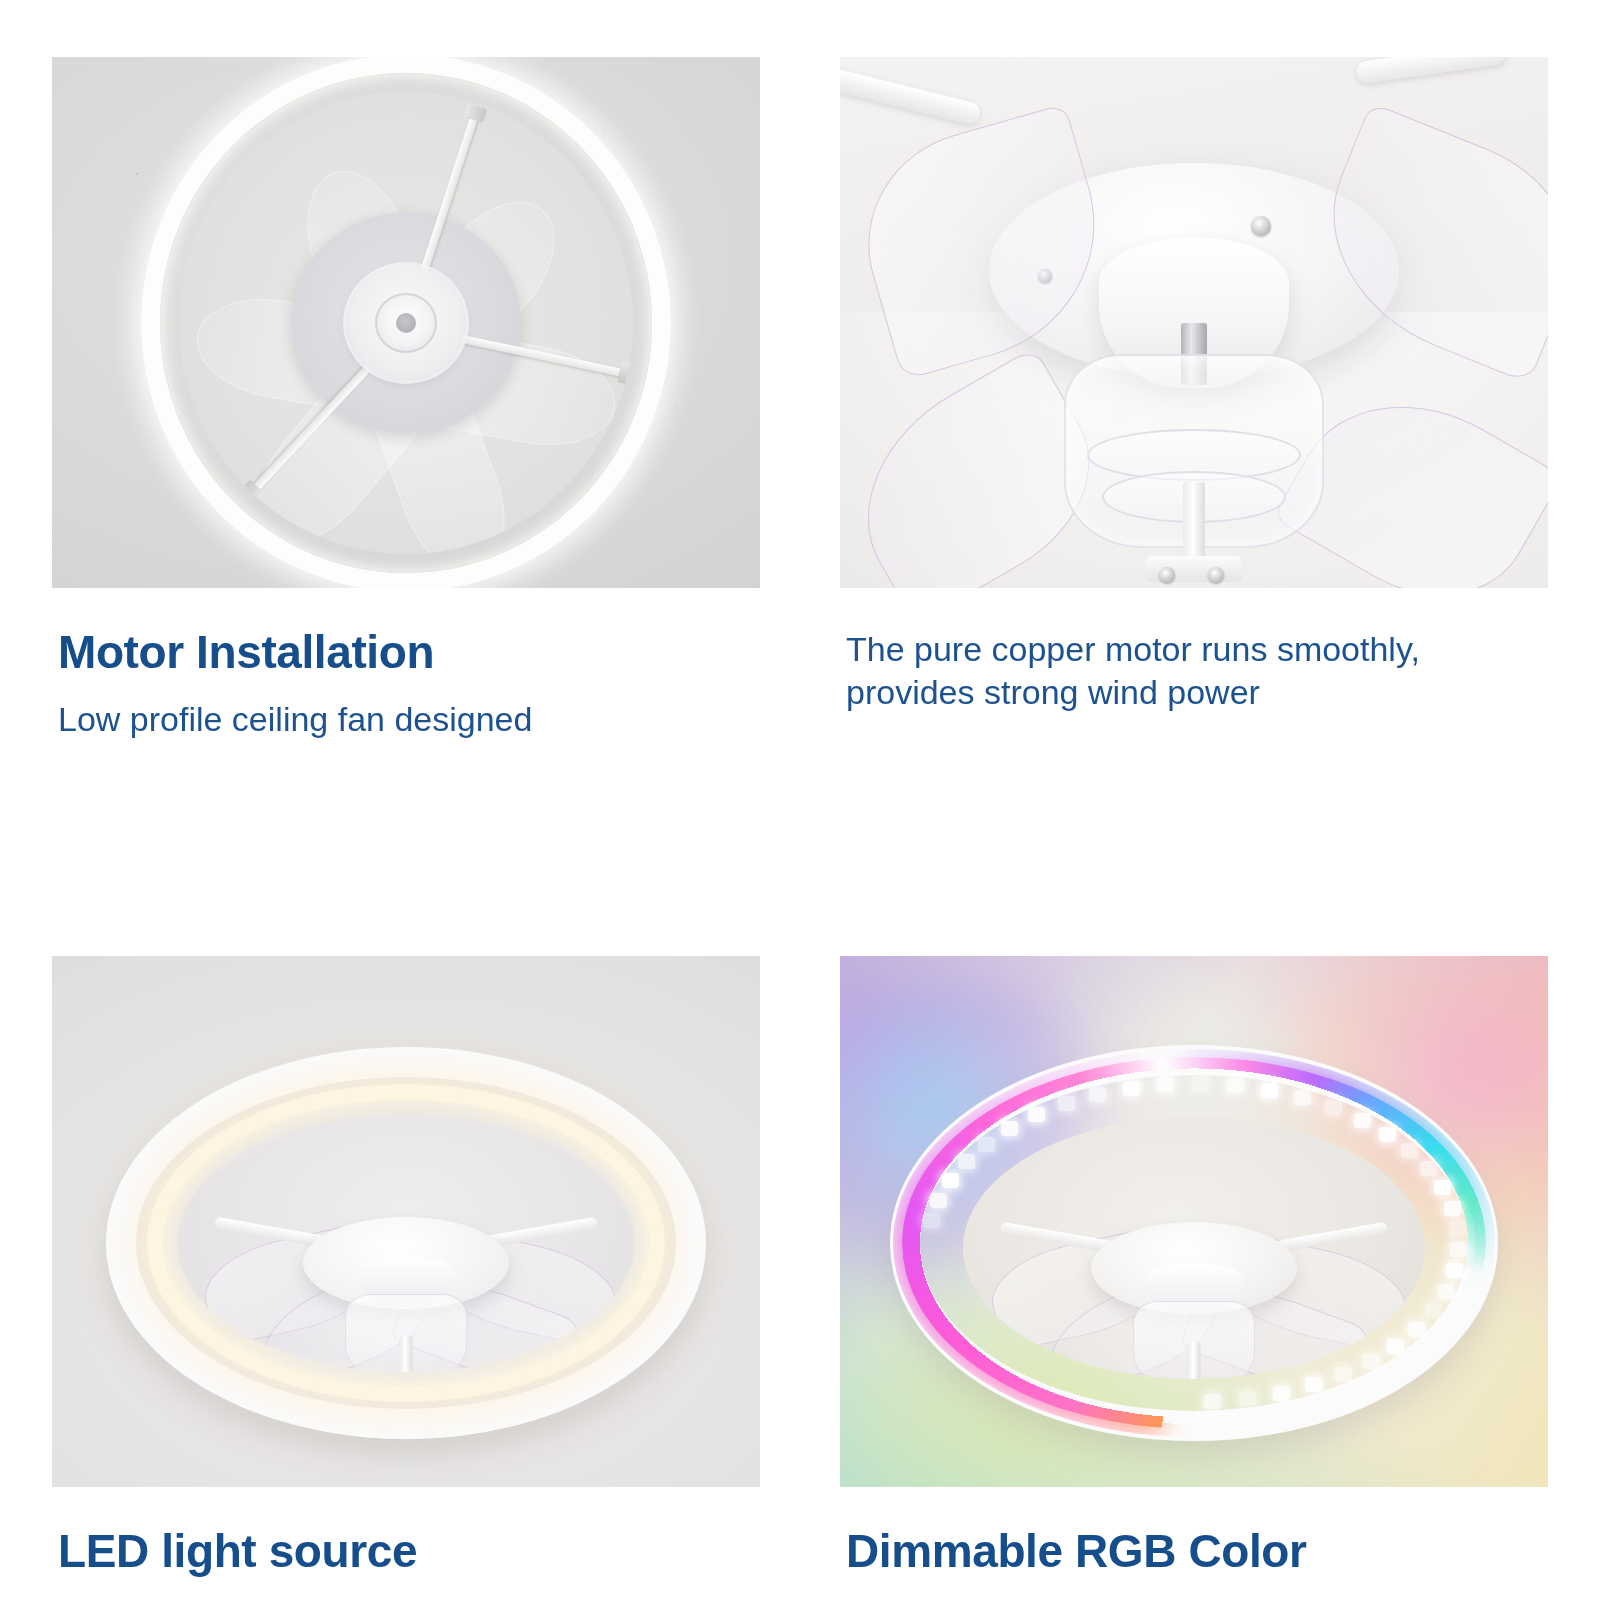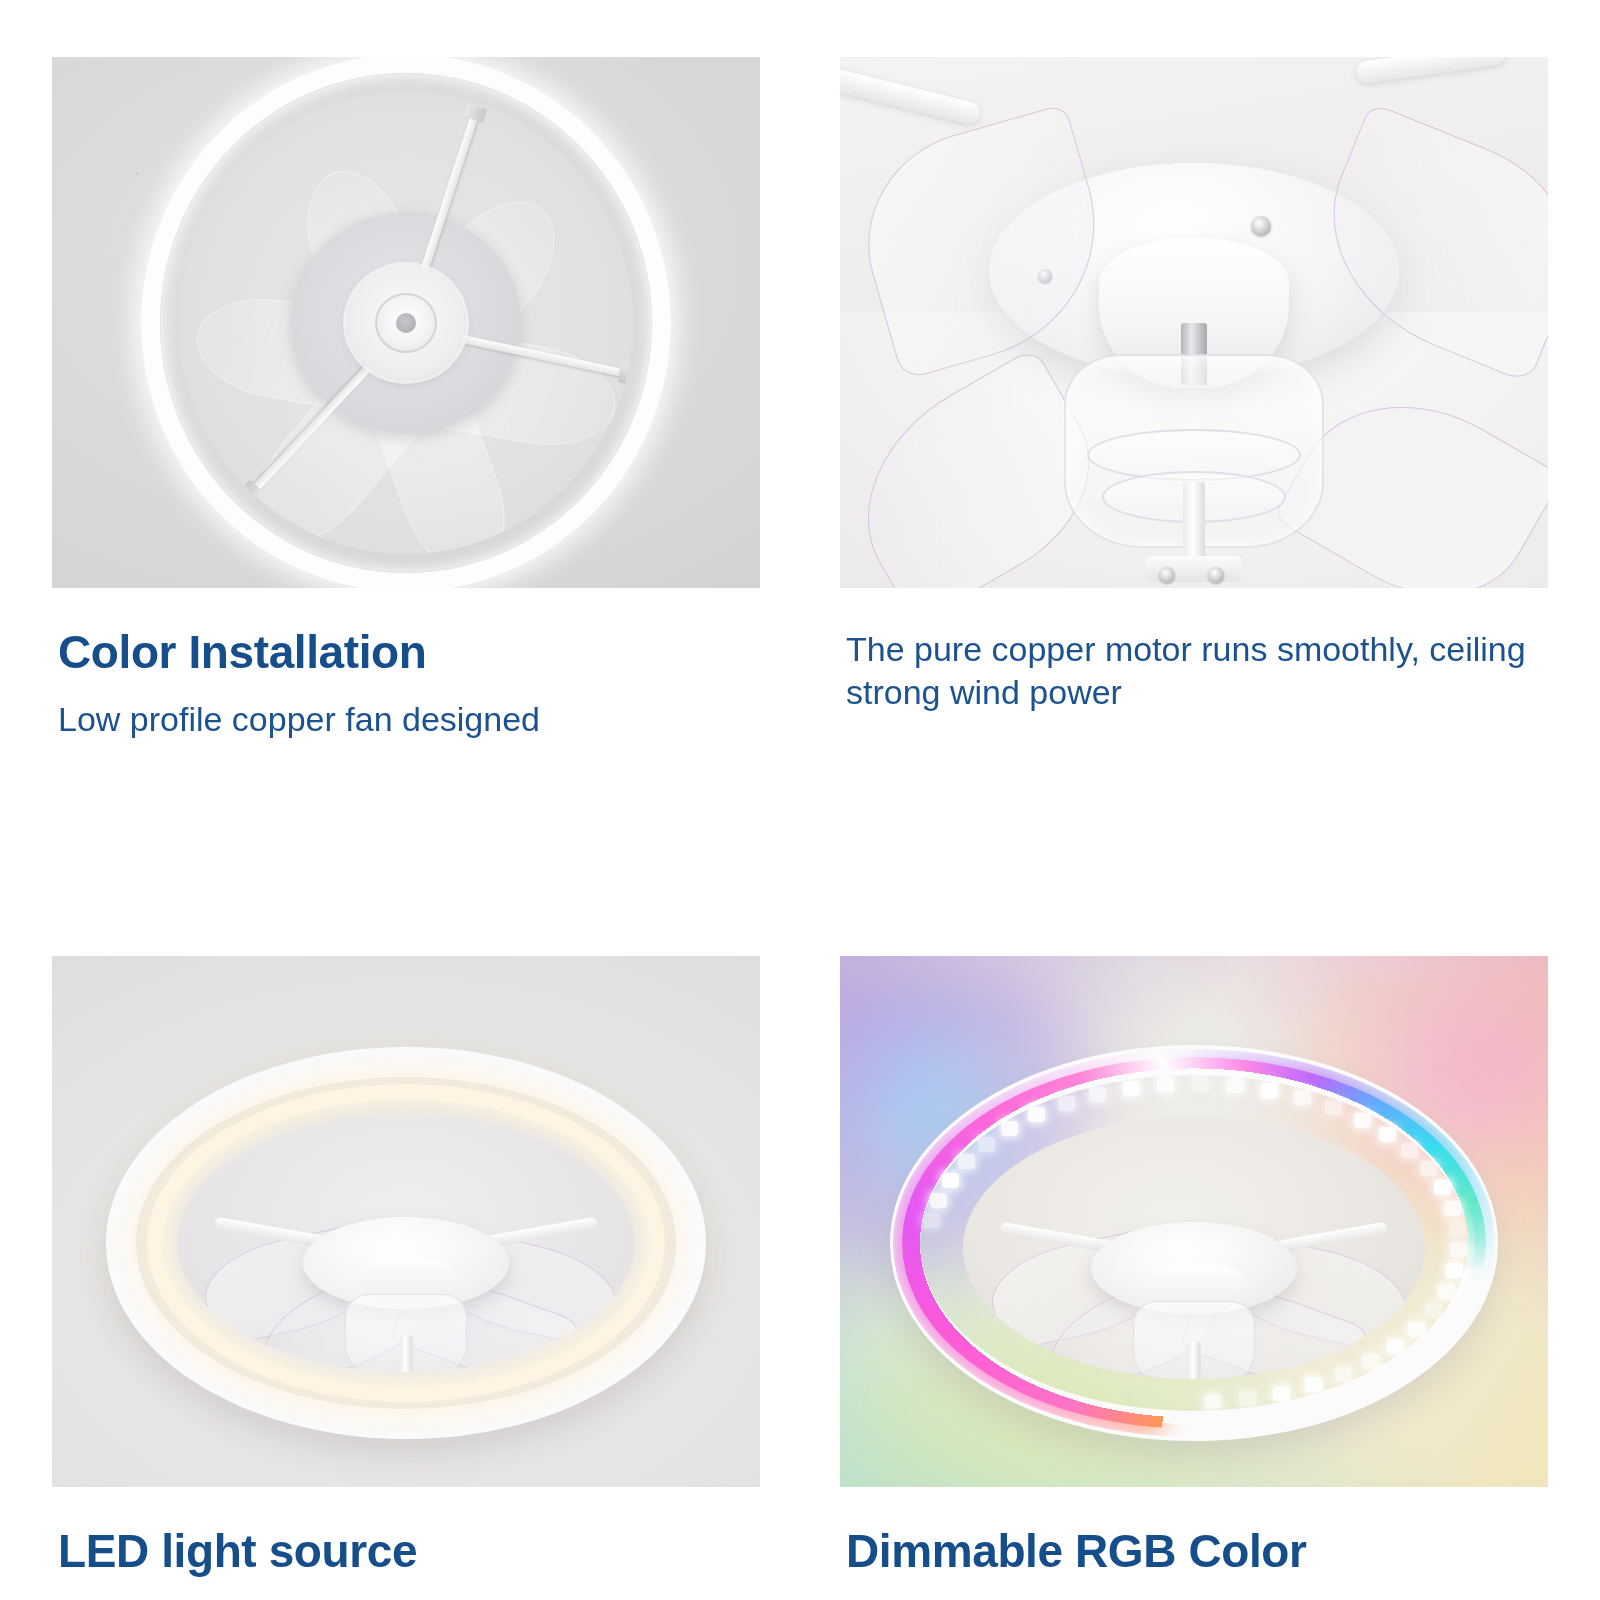--- a/index.html
+++ b/index.html
@@ -499,22 +499,22 @@
           <div class="p1-arm" style="transform:rotate(-72deg)"></div>
           <div class="p1-arm" style="transform:rotate(12deg)"></div>
           <div class="p1-arm" style="transform:rotate(133deg)"></div>
           <div class="p1-hub-mid"></div>
           <div class="p1-hub-core"></div>
           <div class="p1-hub-dot"></div>
         </div>
         <div class="p1-ring"></div>
       </div>
       <div class="caption">
-        <h2 class="feature-title">Color Installation</h2>
-        <p class="feature-desc">Low profile copper fan designed</p>
+        <h2 class="feature-title">Motor Installation</h2>
+        <p class="feature-desc">Low profile ceiling fan designed</p>
       </div>
     </div>
 
     <div class="cell">
       <div class="photo">
         <div class="p2-bg"></div>
         <div class="p2-ceiling"></div>
 
         <div class="p2-blade-arm" style="left:-4%;top:5%;width:170px;transform:rotate(14deg);"></div>
         <div class="p2-blade-arm" style="right:6%;top:-1%;width:150px;transform:rotate(-8deg);"></div>
@@ -532,21 +532,21 @@
 
         <div class="p2-clear-hub"></div>
         <div class="p2-clear-ring" style="top:70%;"></div>
         <div class="p2-clear-ring" style="top:78%;width:180px;"></div>
         <div class="p2-downrod"></div>
         <div class="p2-foot"></div>
         <div class="p2-screw" style="left:45%;top:96%;width:16px;height:16px;"></div>
         <div class="p2-screw" style="left:52%;top:96%;width:16px;height:16px;"></div>
       </div>
       <div class="caption">
-        <p class="feature-desc">The pure copper motor runs smoothly, ceiling strong wind power</p>
+        <p class="feature-desc">The pure copper motor runs smoothly, provides strong wind power</p>
       </div>
     </div>
 
     <div class="cell r2">
       <div class="photo">
         <div class="p3-bg"></div>
         <div class="p3-glowfloor"></div>
         <div class="p3-ring-outer"></div>
         <div class="p3-cavity">
           <div class="p3-blade" style="left:6%;top:48%;width:180px;height:90px;transform:rotate(-12deg);"></div>

